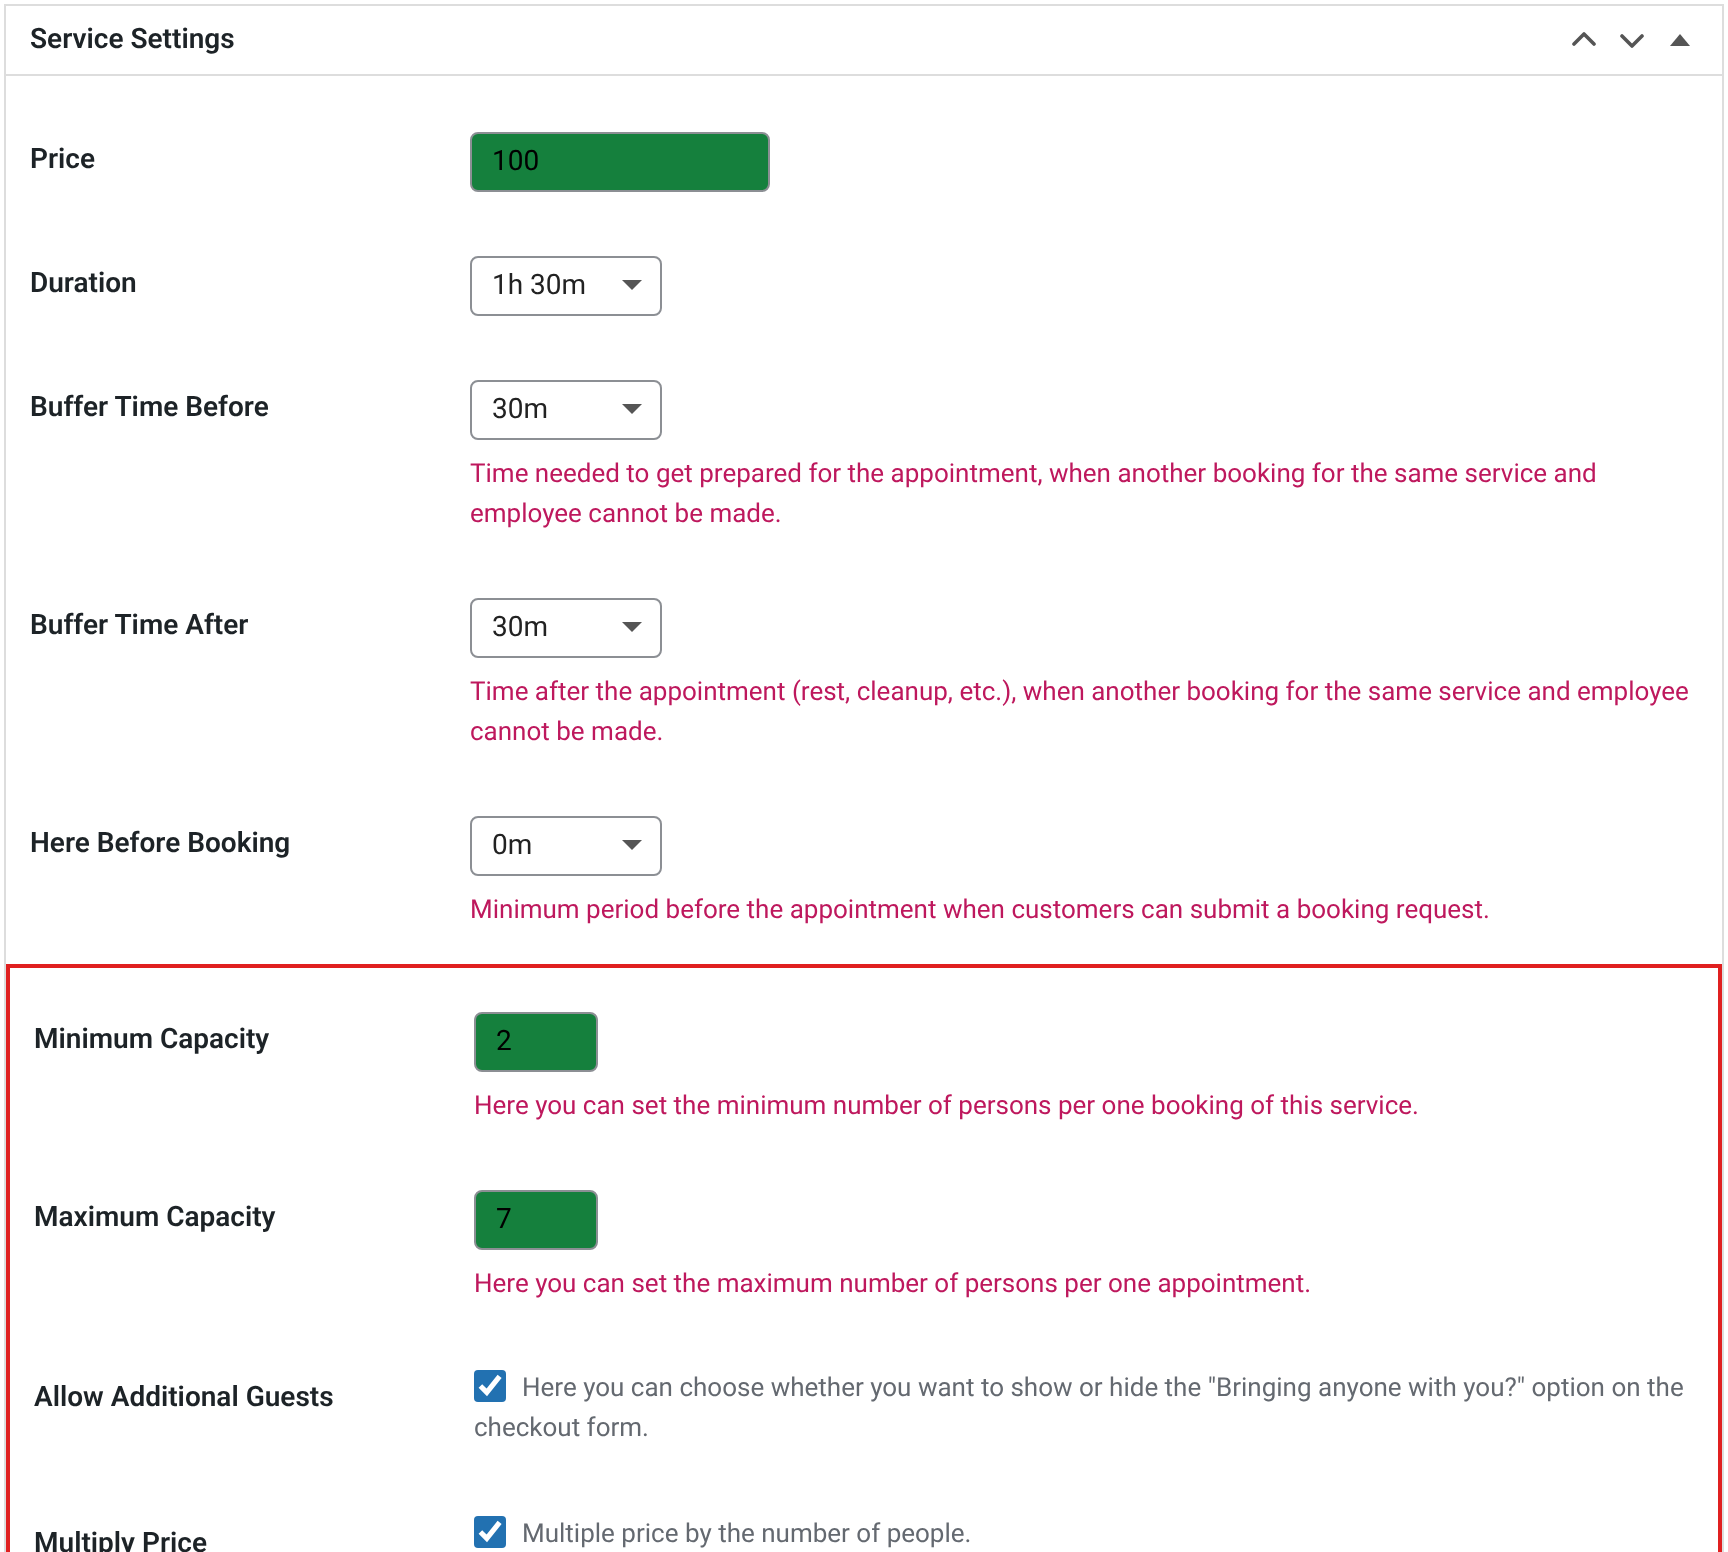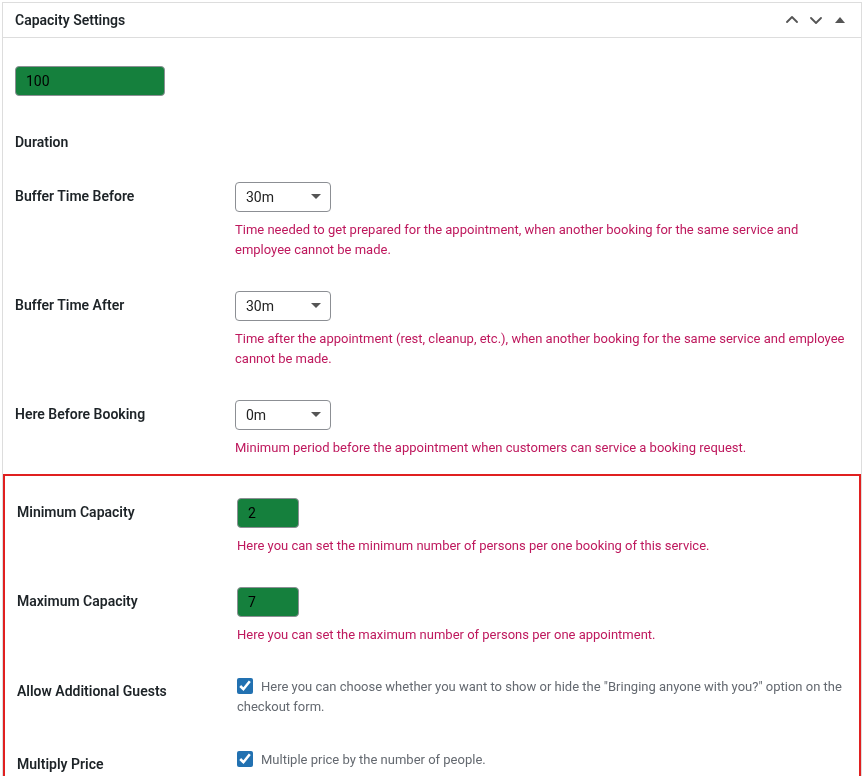--- a/index.html
+++ b/index.html
@@ -130,21 +130,21 @@
     padding-left: 12px;
     padding-right: 0;
   }
   svg { display: block; }
 </style>
 </head>
 <body>
 
 <div class="panel">
   <div class="panel-header">
-    <span>Capacity Settings</span>
+    <span>Service Settings</span>
     <div class="controls">
       <span>
         <svg width="12" height="12" viewBox="0 0 12 12">
             <path d="M1 8 L6 3 L11 8" stroke="#555" stroke-width="1.8" fill="none" stroke-linecap="round" stroke-linejoin="round"></path>
           </svg>
       </span>
       <span>
         <svg width="12" height="12" viewBox="0 0 12 12">
             <path d="M1 4 L6 9 L11 4" stroke="#555" stroke-width="1.8" fill="none" stroke-linecap="round" stroke-linejoin="round"></path>
           </svg>
@@ -153,27 +153,35 @@
         <svg width="12" height="12" viewBox="0 0 12 12">
             <path d="M1 9 L6 3 L11 9 Z" fill="#555"></path>
           </svg>
       </span>
     </div>
   </div>
 
   <div class="panel-body">
 
     <div class="form-row">
+      <div class="form-label">Price</div>
       <div class="form-control">
         <input type="number" value="100" style="">
       </div>
     </div>
 
     <div class="form-row">
       <div class="form-label">Duration</div>
+      <div class="form-control">
+        <div class="select-wrap">
+          <select>
+            <option selected="">1h 30m</option>
+          </select>
+        </div>
+      </div>
     </div>
 
     <div class="form-row">
       <div class="form-label">Buffer Time Before</div>
       <div class="form-control">
         <div class="select-wrap">
           <select>
             <option selected="">30m</option>
           </select>
         </div>
@@ -194,21 +202,21 @@
     </div>
 
     <div class="form-row">
       <div class="form-label">Here Before Booking</div>
       <div class="form-control">
         <div class="select-wrap">
           <select>
             <option selected="">0m</option>
           </select>
         </div>
-        <div class="description">Minimum period before the appointment when customers can service a booking request.</div>
+        <div class="description">Minimum period before the appointment when customers can submit a booking request.</div>
       </div>
     </div>
 
     <div class="highlight-box">
 
       <div class="form-row">
         <div class="form-label">Minimum Capacity</div>
         <div class="form-control">
           <input type="number" class="small" value="2" style="">
           <div class="description">Here you can set the minimum number of persons per one booking of this service.</div>

